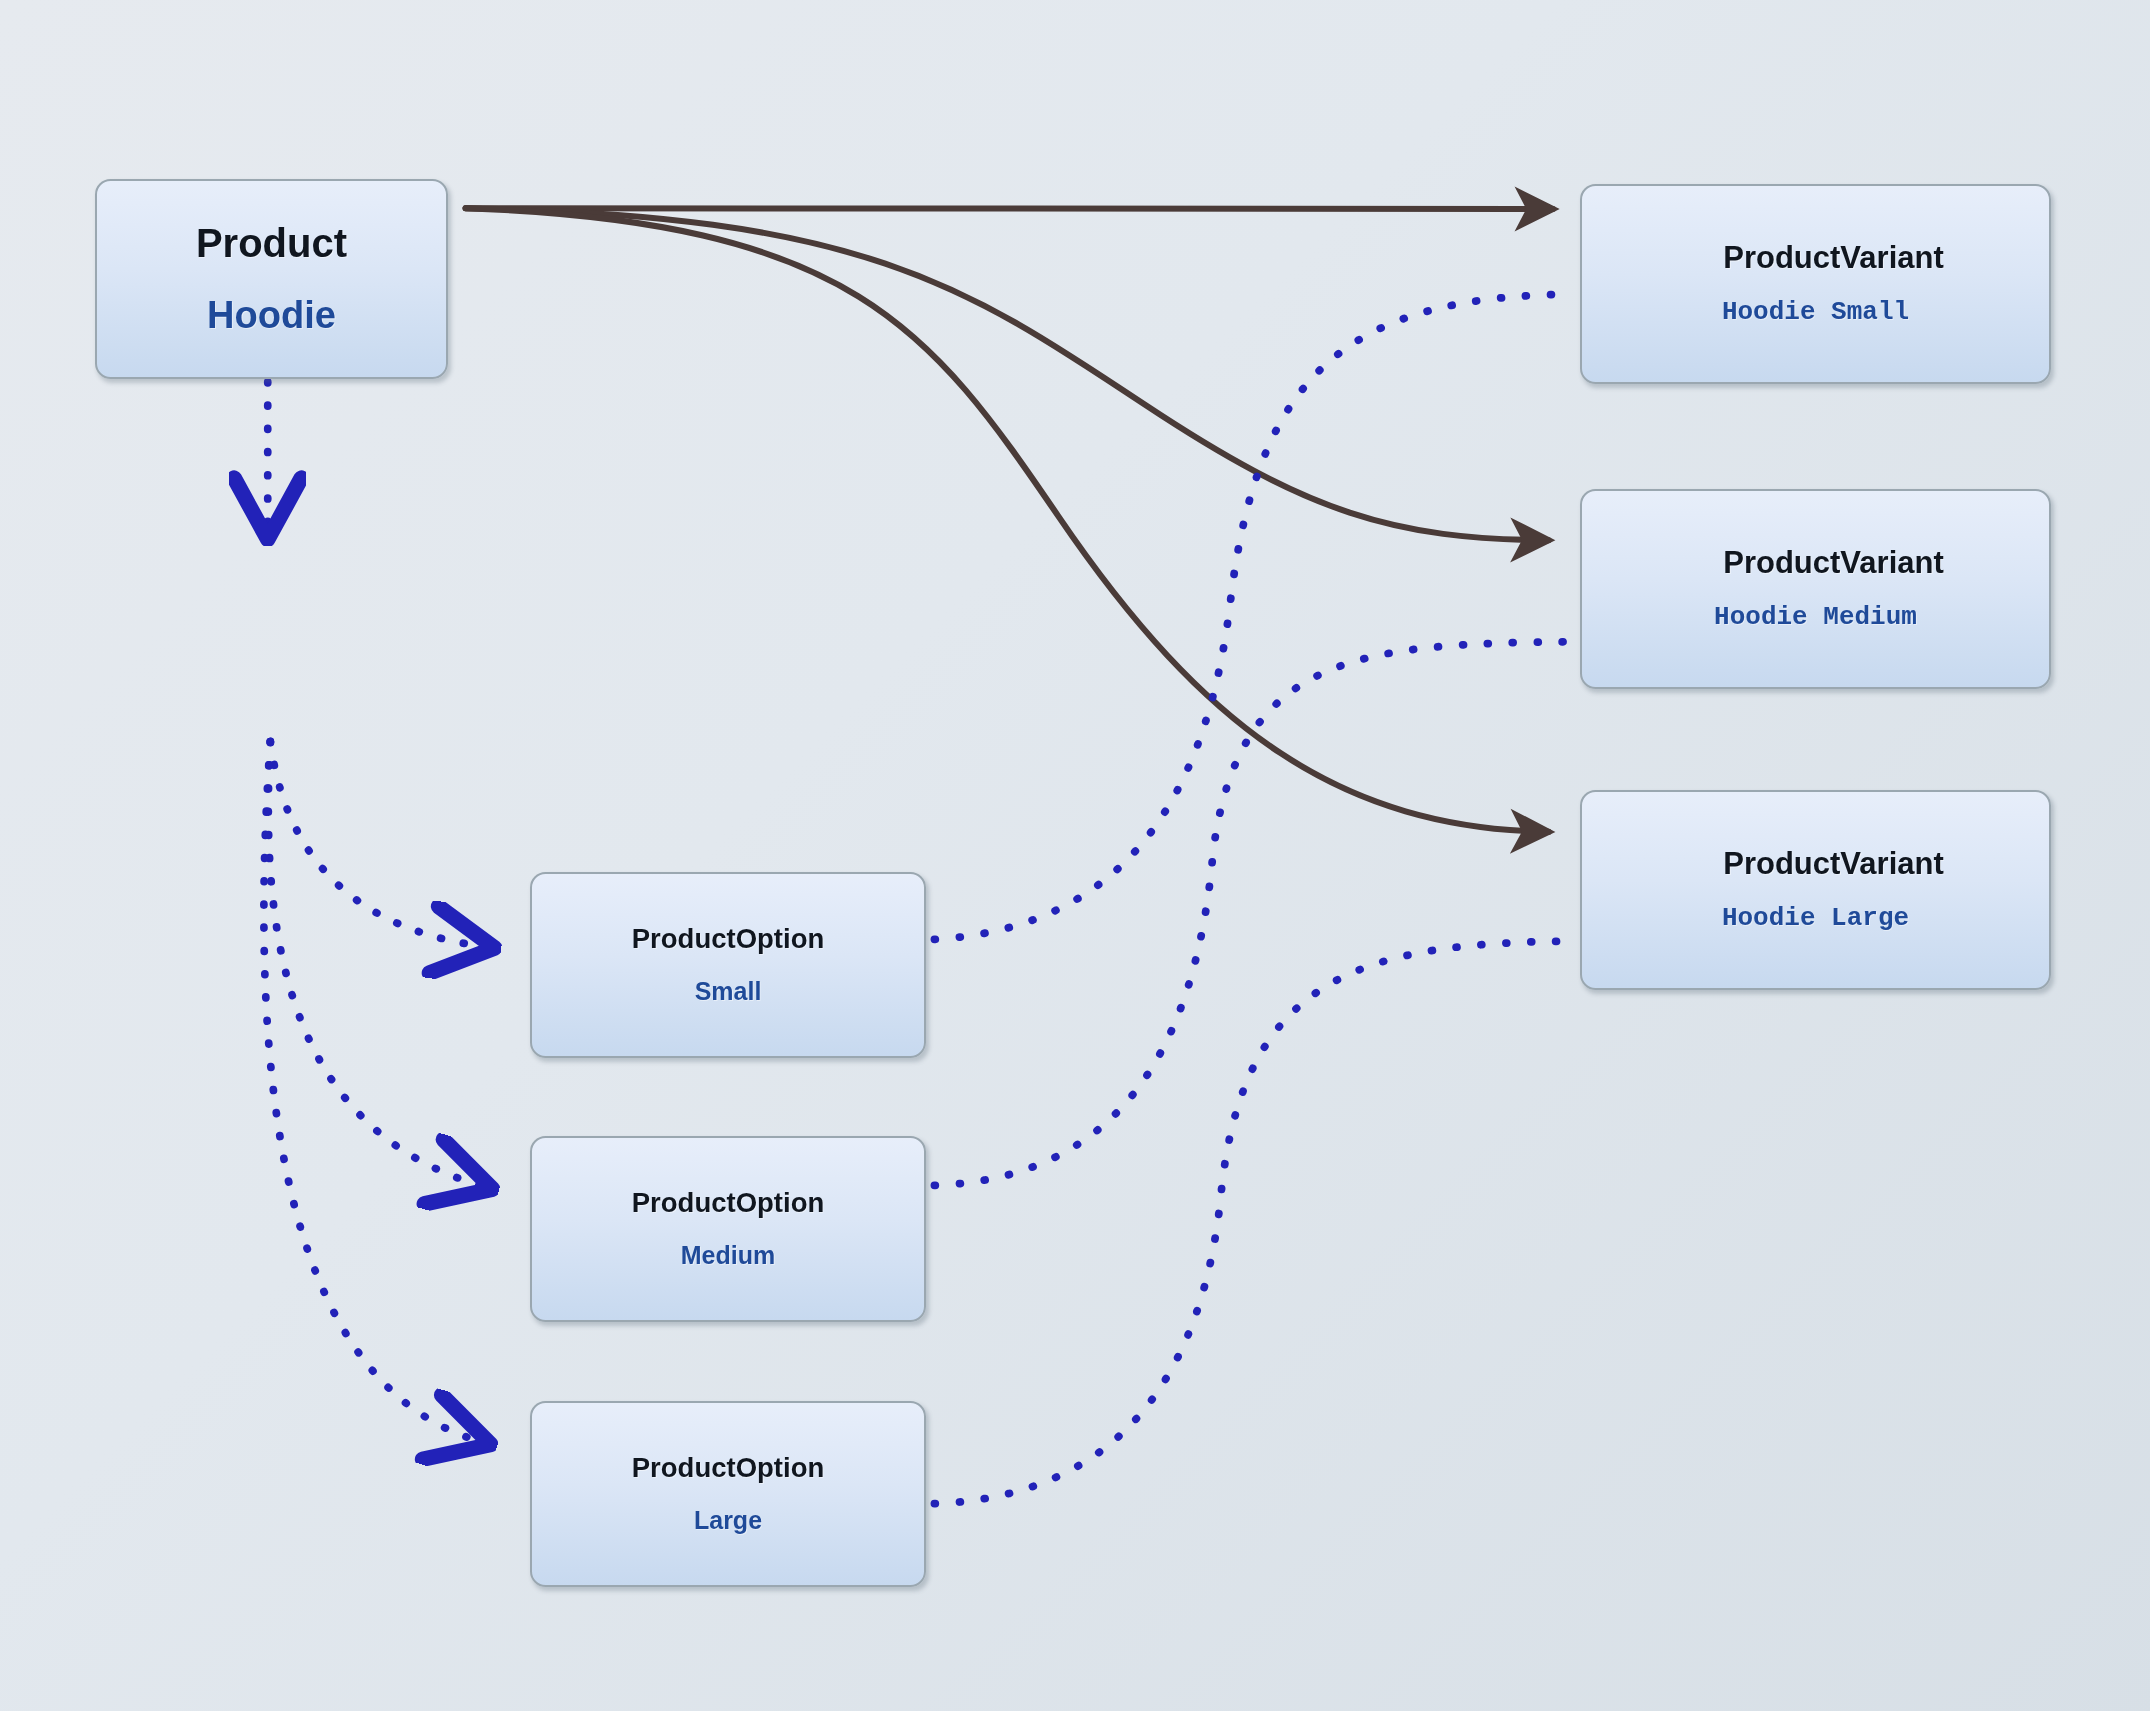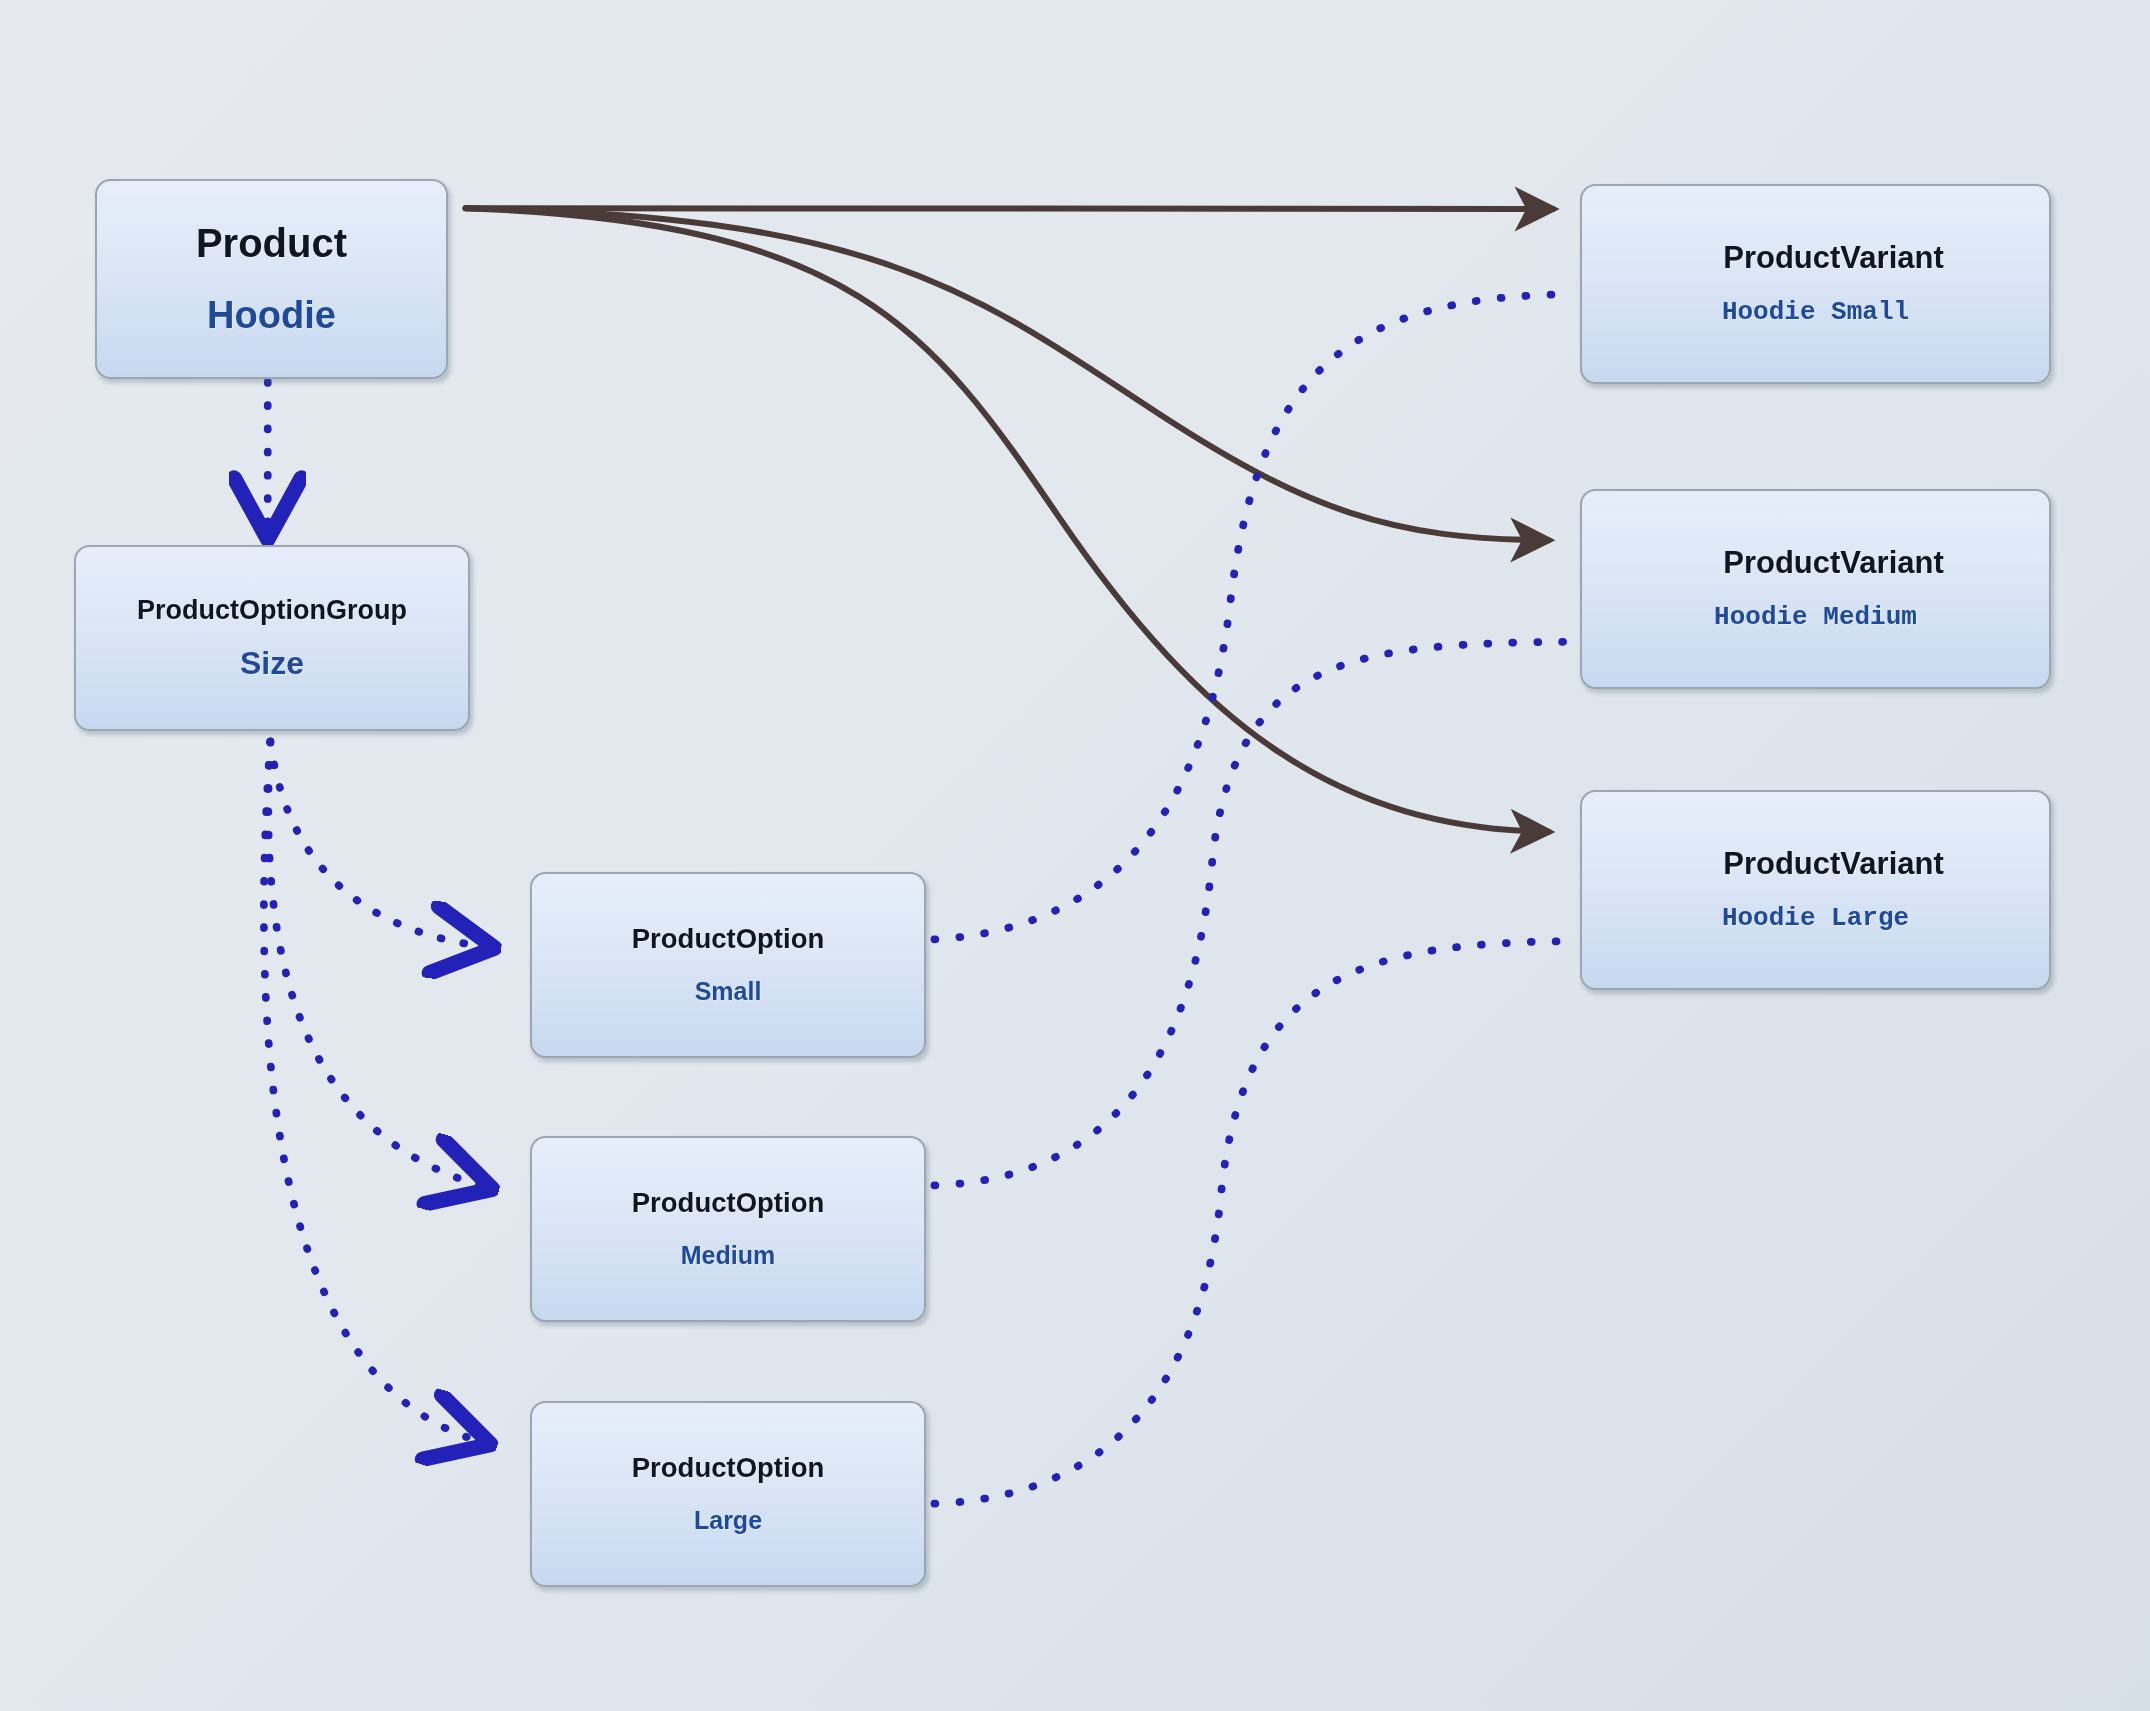--- a/index.html
+++ b/index.html
@@ -108,24 +108,20 @@
     <g>
       <path d="M 1086 1748 C 1300 1740, 1400 1600, 1420 1380 C 1448 1130, 1590 1096, 1830 1094" fill="none" stroke="#2222b8" stroke-width="9" stroke-linecap="round" stroke-dasharray="1 28"></path>
     </g>
   </svg>
 
   <div class="node sz-lg" style="left:95px; top:179px; width:353px; height:200px;">
     <div class="title">Product</div>
     <div class="value">Hoodie</div>
   </div>
 
-  <div class="node sz-sm" style="left:74px; top:545px; width:396px; height:186px;">
-    <div class="title">ProductOptionGroup</div>
-    <div class="value">Size</div>
-  </div>
 
   <div class="node sz-opt" style="left:530px; top:872px; width:396px; height:186px;">
     <div class="title">ProductOption</div>
     <div class="value">Small</div>
   </div>
 
   <div class="node sz-opt" style="left:530px; top:1136px; width:396px; height:186px;">
     <div class="title">ProductOption</div>
     <div class="value">Medium</div>
   </div>

